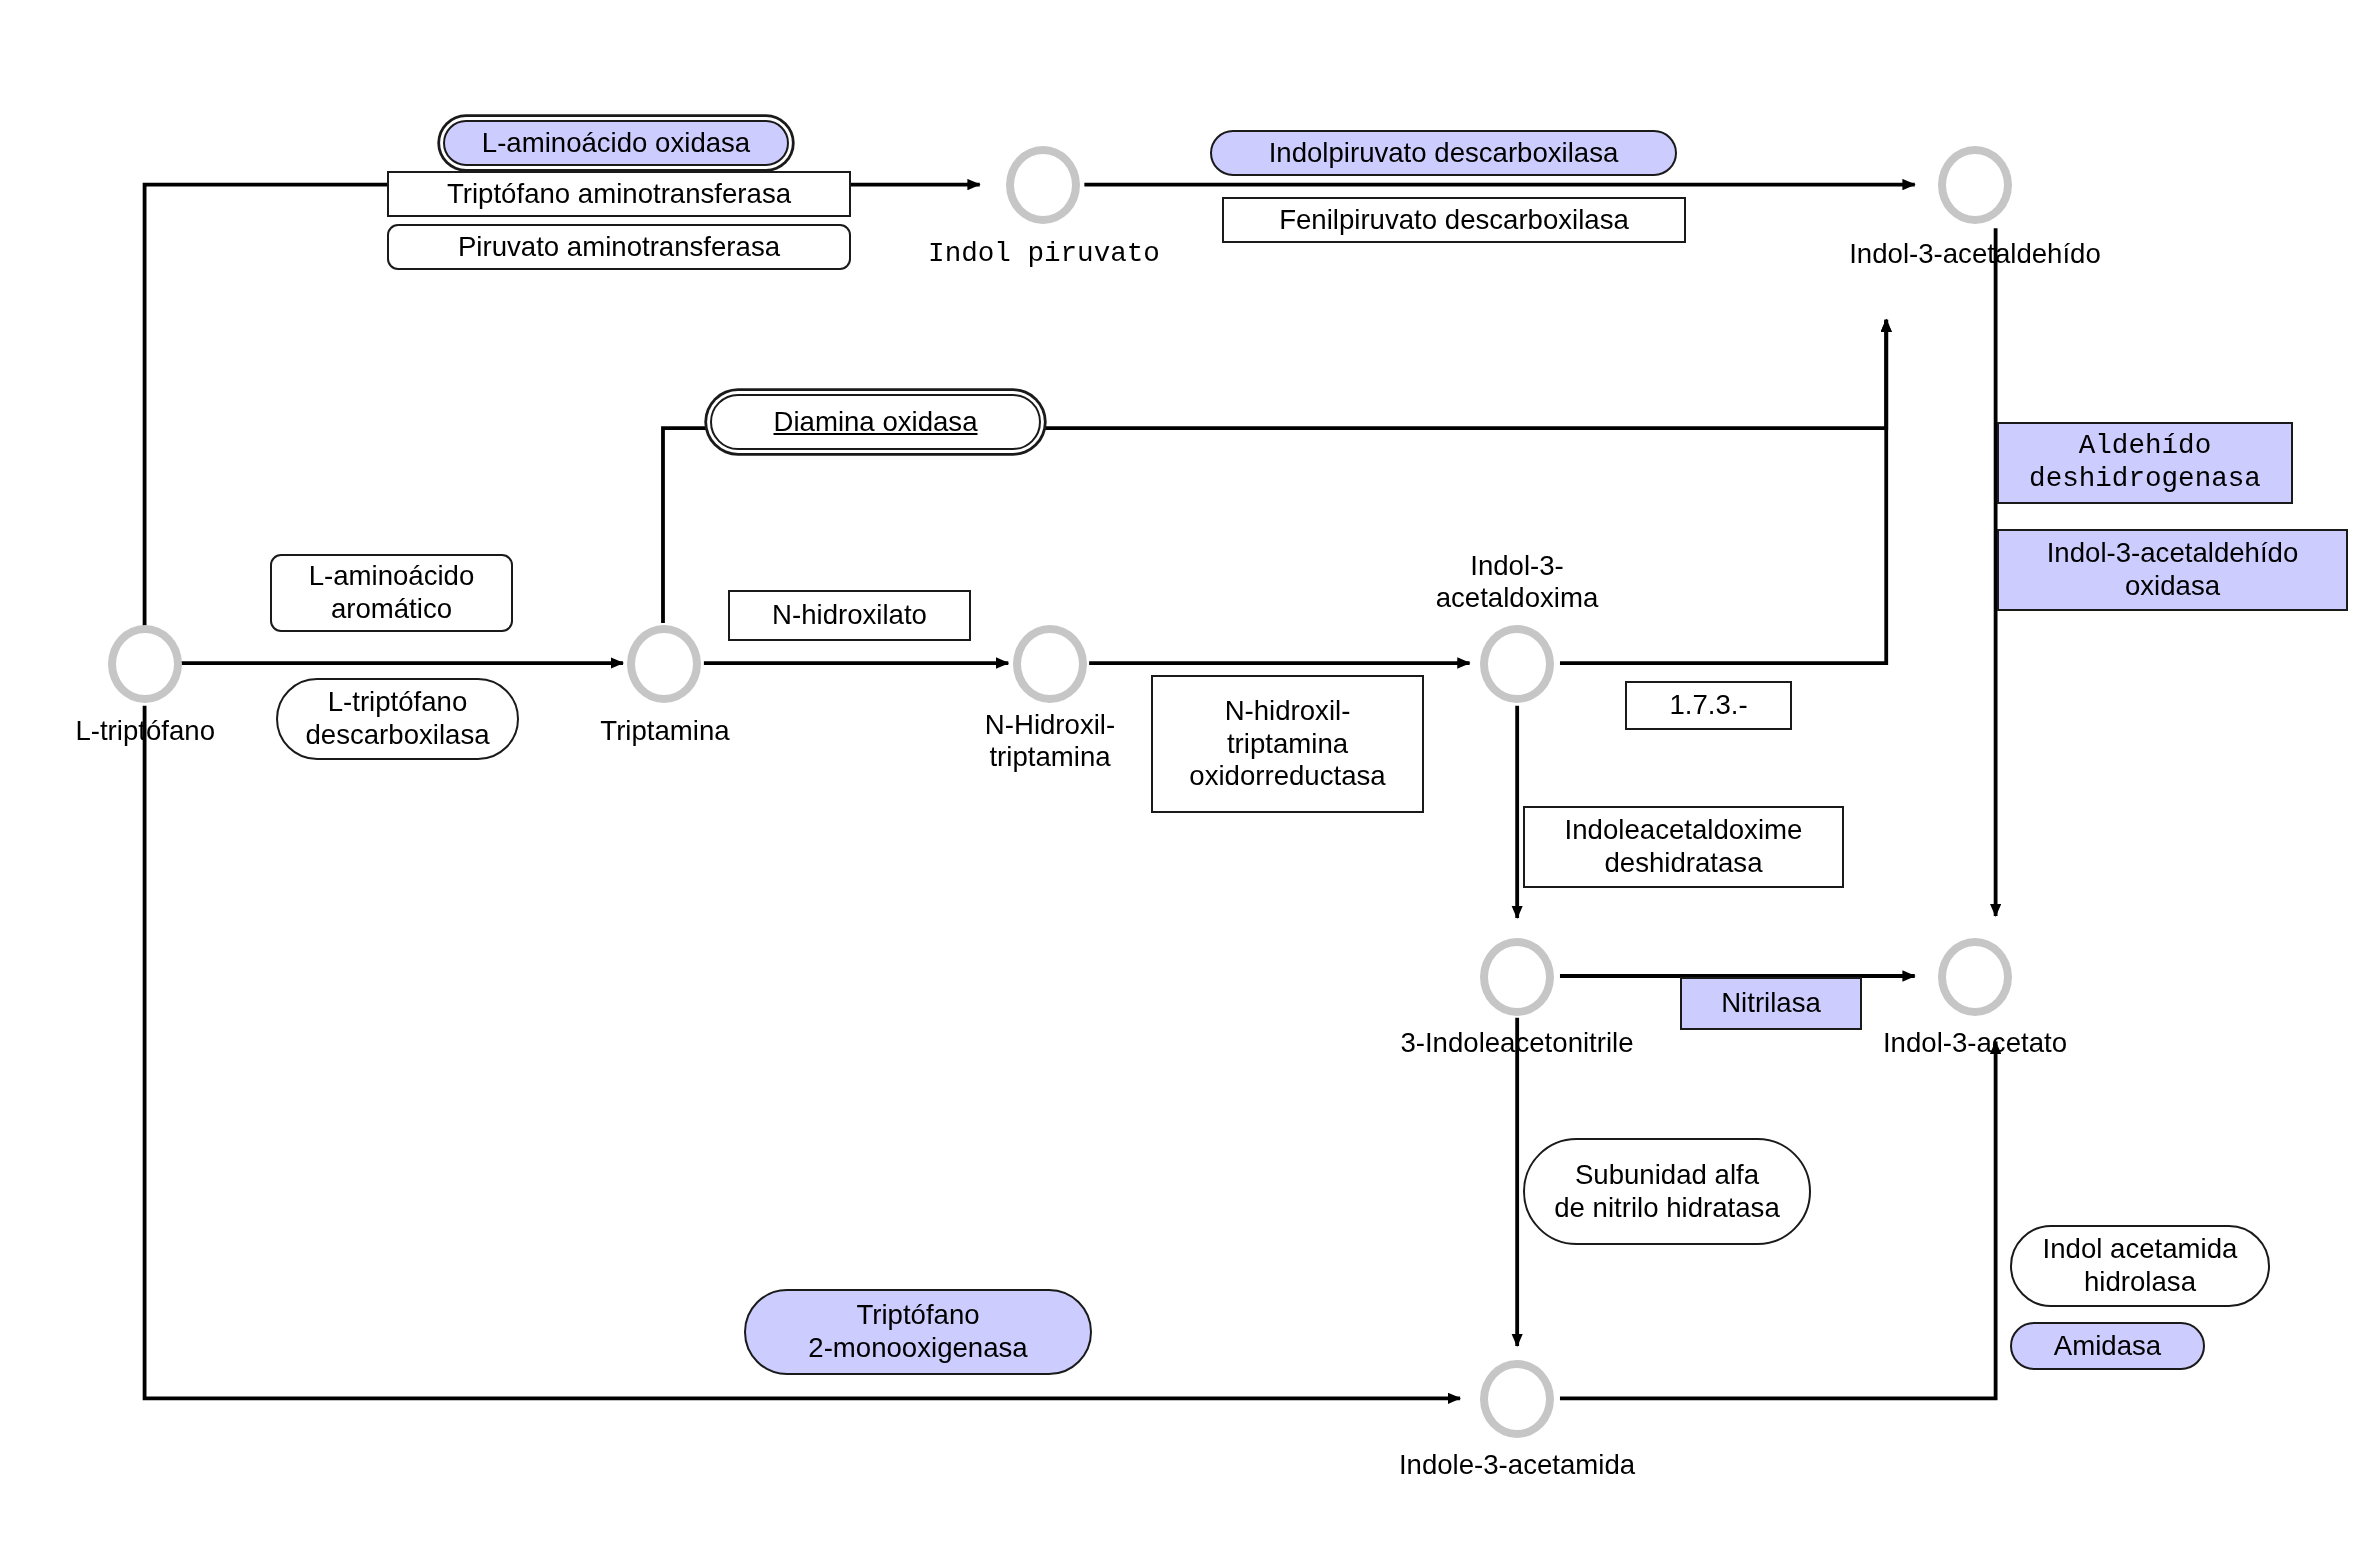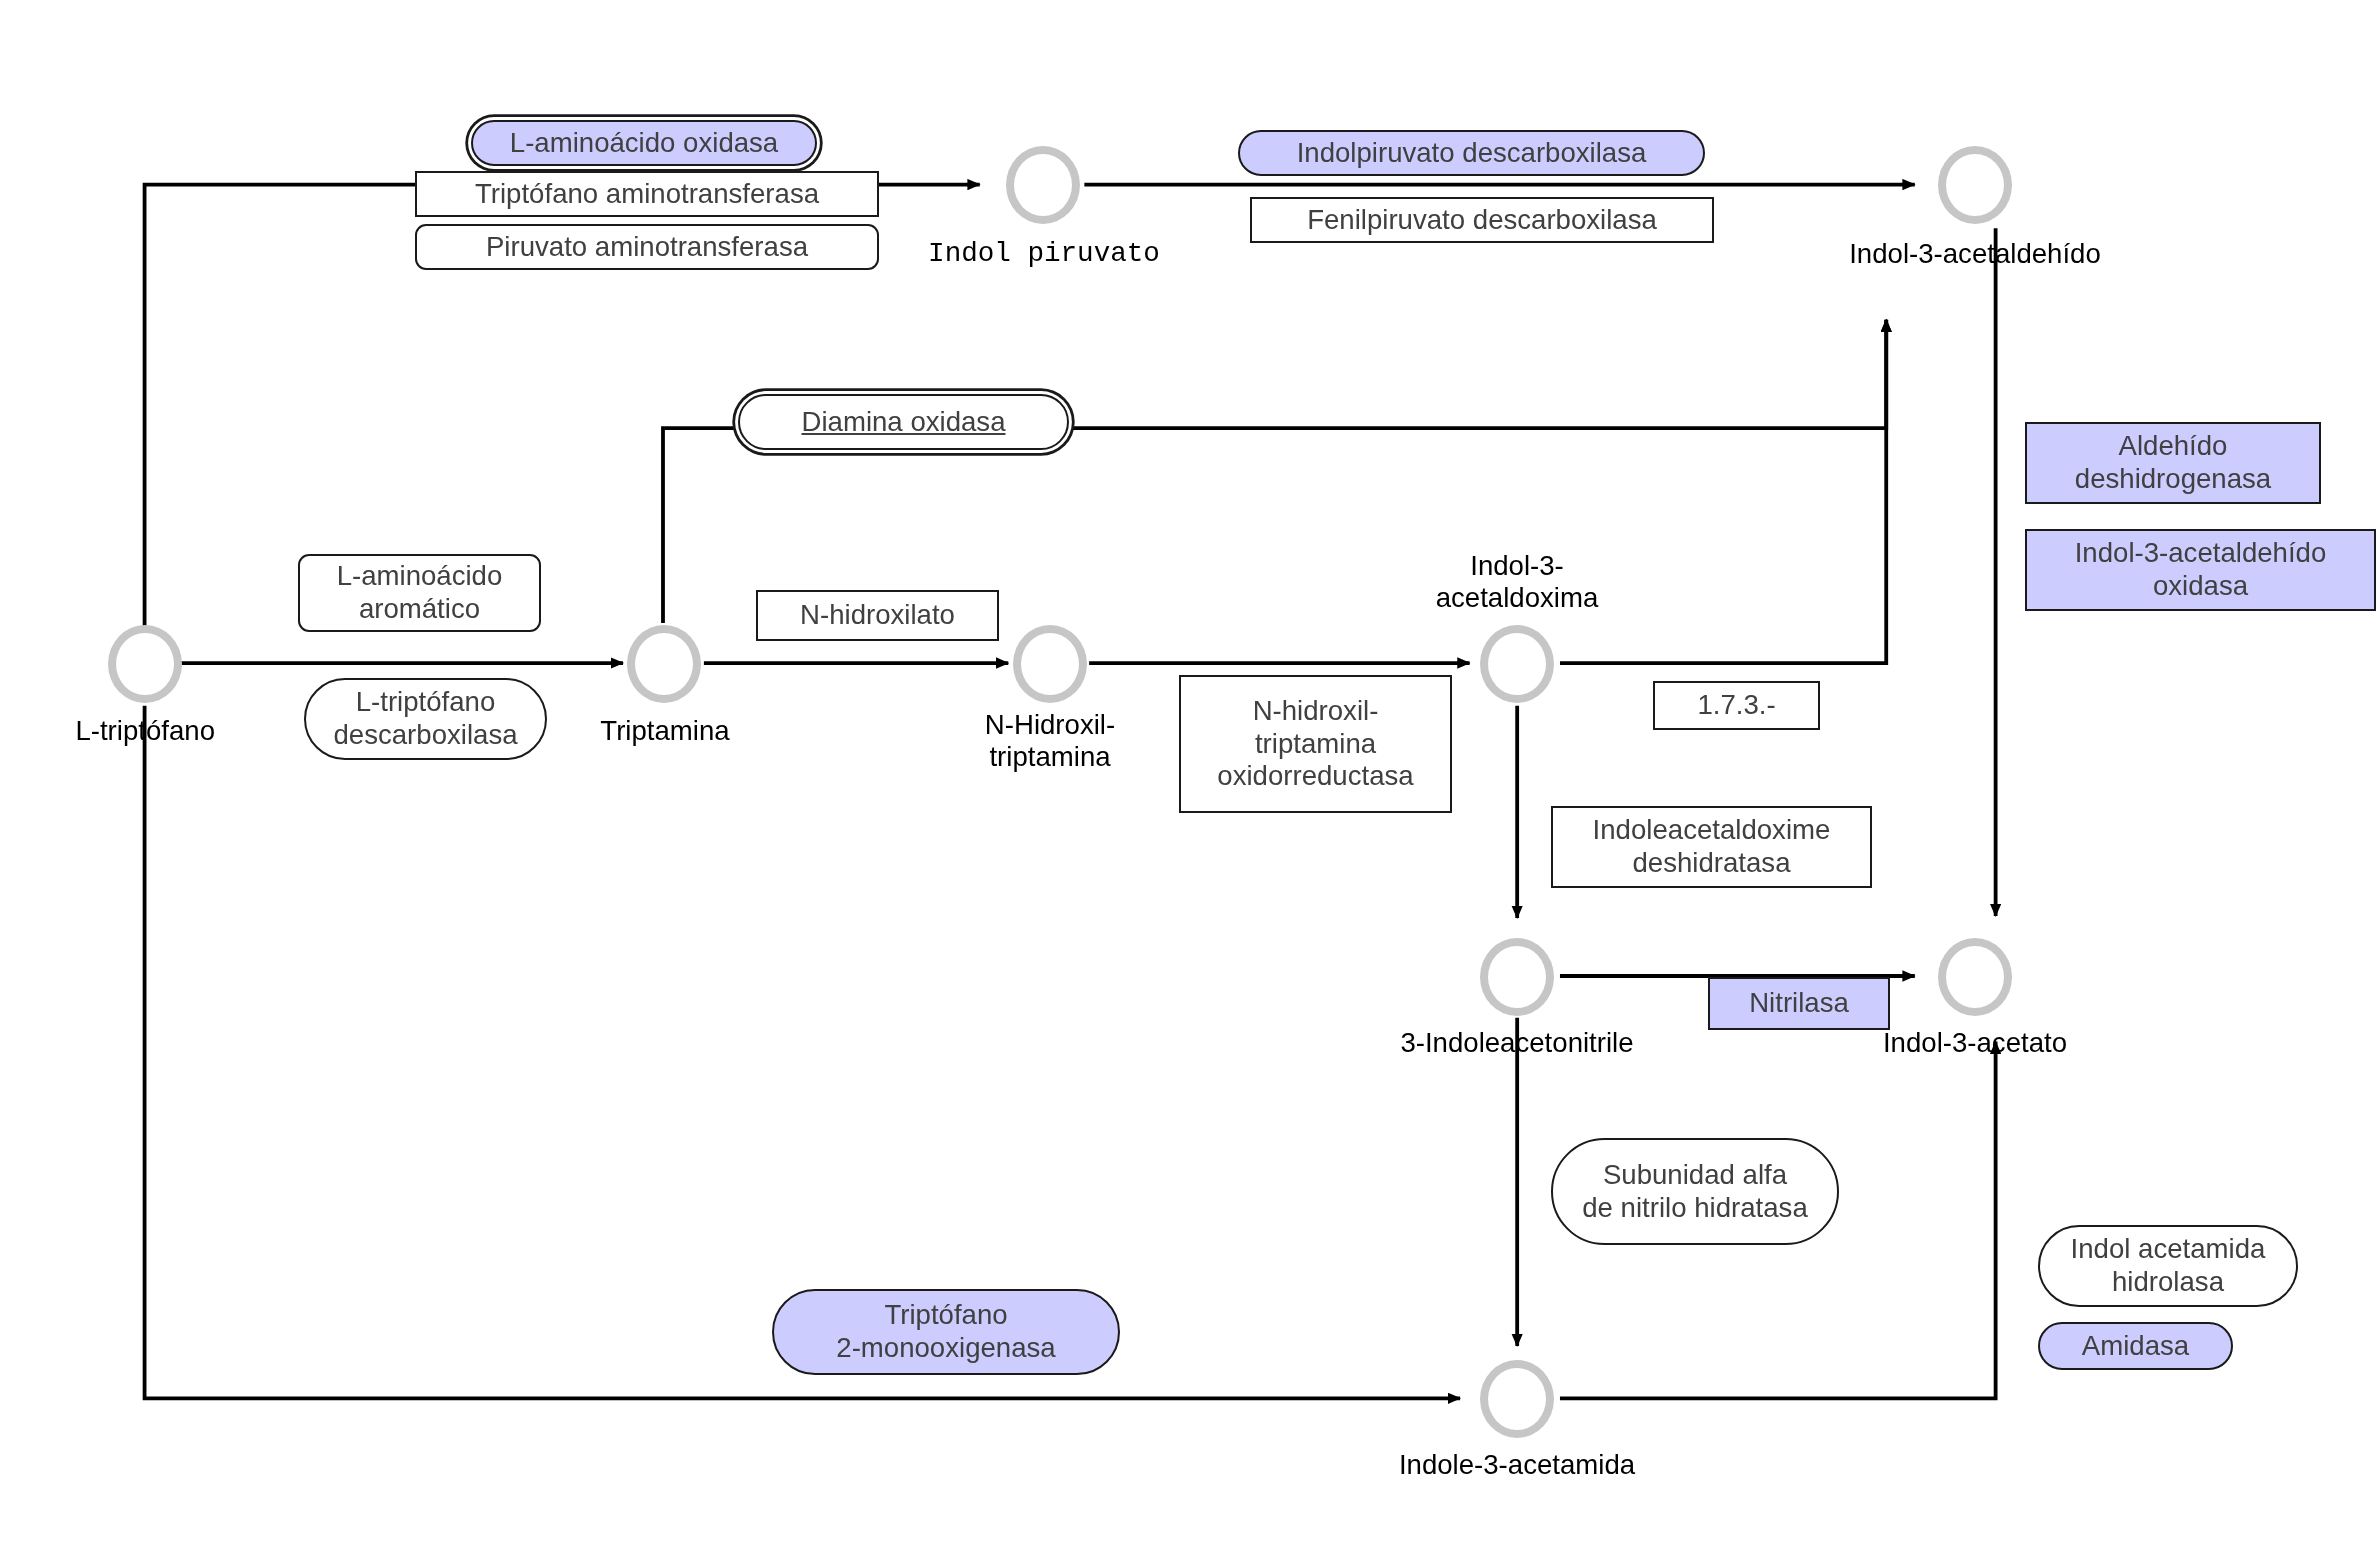--- a/index.html
+++ b/index.html
@@ -4,22 +4,22 @@
 <style>
   html,body{margin:0;padding:0;background:#ffffff;}
   body{font-family:"Liberation Sans","DejaVu Sans",sans-serif;}
   #stage{position:relative;width:2378px;height:1542px;background:#fff;overflow:hidden;}
   #wires{position:absolute;left:0;top:0;width:2378px;height:1542px;}
 
   .node{position:absolute;border-radius:50%;border:8.6px solid #c6c6c6;background:#fff;box-sizing:border-box;}
   .node-label{position:absolute;font-size:27.6px;color:#000;line-height:1.16;text-align:center;white-space:pre;}
 
   .enz{position:absolute;box-sizing:border-box;display:flex;align-items:center;justify-content:center;
-       text-align:center;font-size:27.6px;line-height:1.18;color:#404040;background:#ffffff;
-       border:2.9px solid #1a1a1a;padding:3.8px 13.3px;margin-left:28px;}
+       text-align:center;font-size:27.6px;line-height:1.18;color:#000000;background:#ffffff;
+       border:2.9px solid #1a1a1a;padding:3.8px 13.3px;}
   .enz.purple{background:#ccccff;}
   .enz.round{border-radius:950px;}
   .enz.dbl{box-shadow:0 0 0 2.9px #ffffff,0 0 0 5.7px #1a1a1a;}
 </style>
 </head>
 <body>
 
 <div id="stage">
 
   <svg id="wires" viewBox="0 0 2500 1621" xmlns="http://www.w3.org/2000/svg">
@@ -107,21 +107,21 @@
 descarboxilasa</div>
 
   <div class="enz" style="left: 728px; top: 590px; width: 243px; height: 51px; white-space: pre-line;">N-hidroxilato</div>
 
   <div class="enz" style="left: 1151px; top: 675px; width: 273px; height: 138px; white-space: pre-line;">N-hidroxil-
 triptamina
 oxidorreductasa</div>
 
   <div class="enz" style="left: 1625px; top: 681px; width: 167px; height: 49px; white-space: pre-line;">1.7.3.-</div>
 
-  <div class="enz purple" style="left: 1997px; top: 422px; width: 296px; height: 82px; white-space: pre-line;">Aldehído
+  <div class="enz purple" style="left: 1997px; top: 422px; width: 296px; height: 82px; white-space: pre-line; font-family: Liberation Mono, monospace;">Aldehído
 deshidrogenasa</div>
 
   <div class="enz purple" style="left: 1997px; top: 529px; width: 351px; height: 82px; white-space: pre-line;">Indol-3-acetaldehído
 oxidasa</div>
 
   <div class="enz" style="left: 1523px; top: 806px; width: 321px; height: 82px; white-space: pre-line;">Indoleacetaldoxime
 deshidratasa</div>
 
   <div class="enz purple" style="left: 1680px; top: 977px; width: 182px; height: 53px; white-space: pre-line;">Nitrilasa</div>
 

